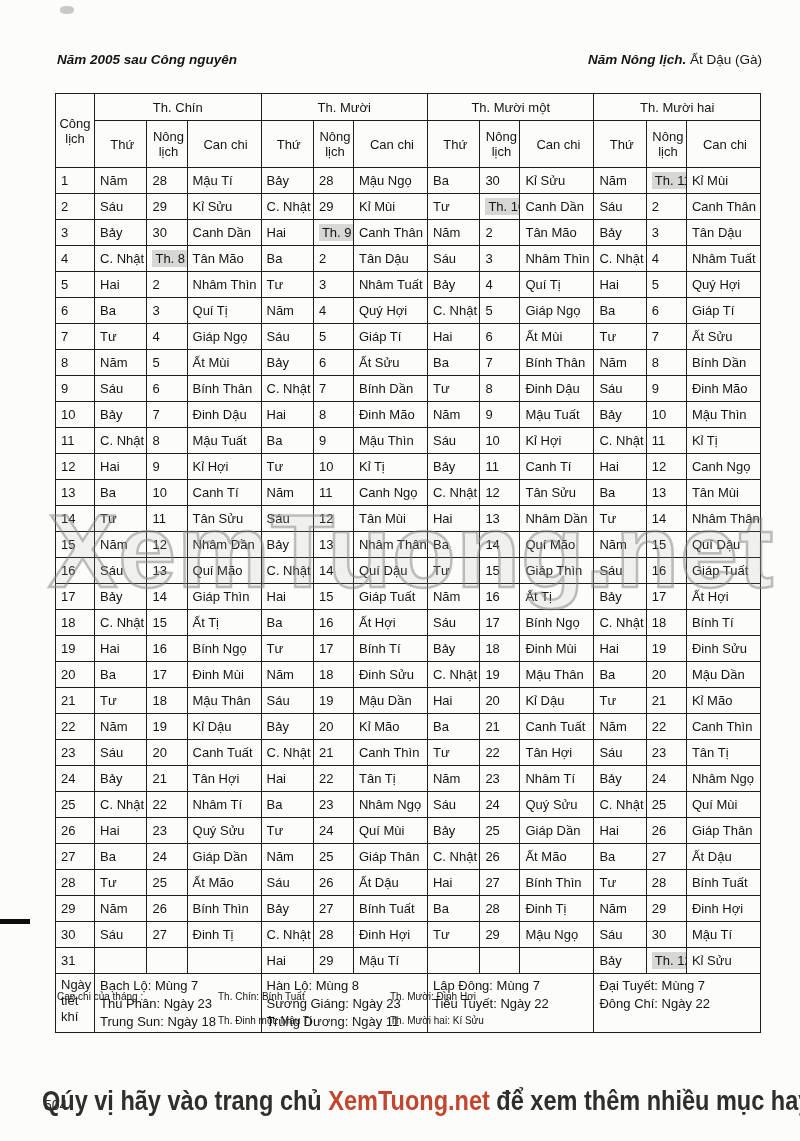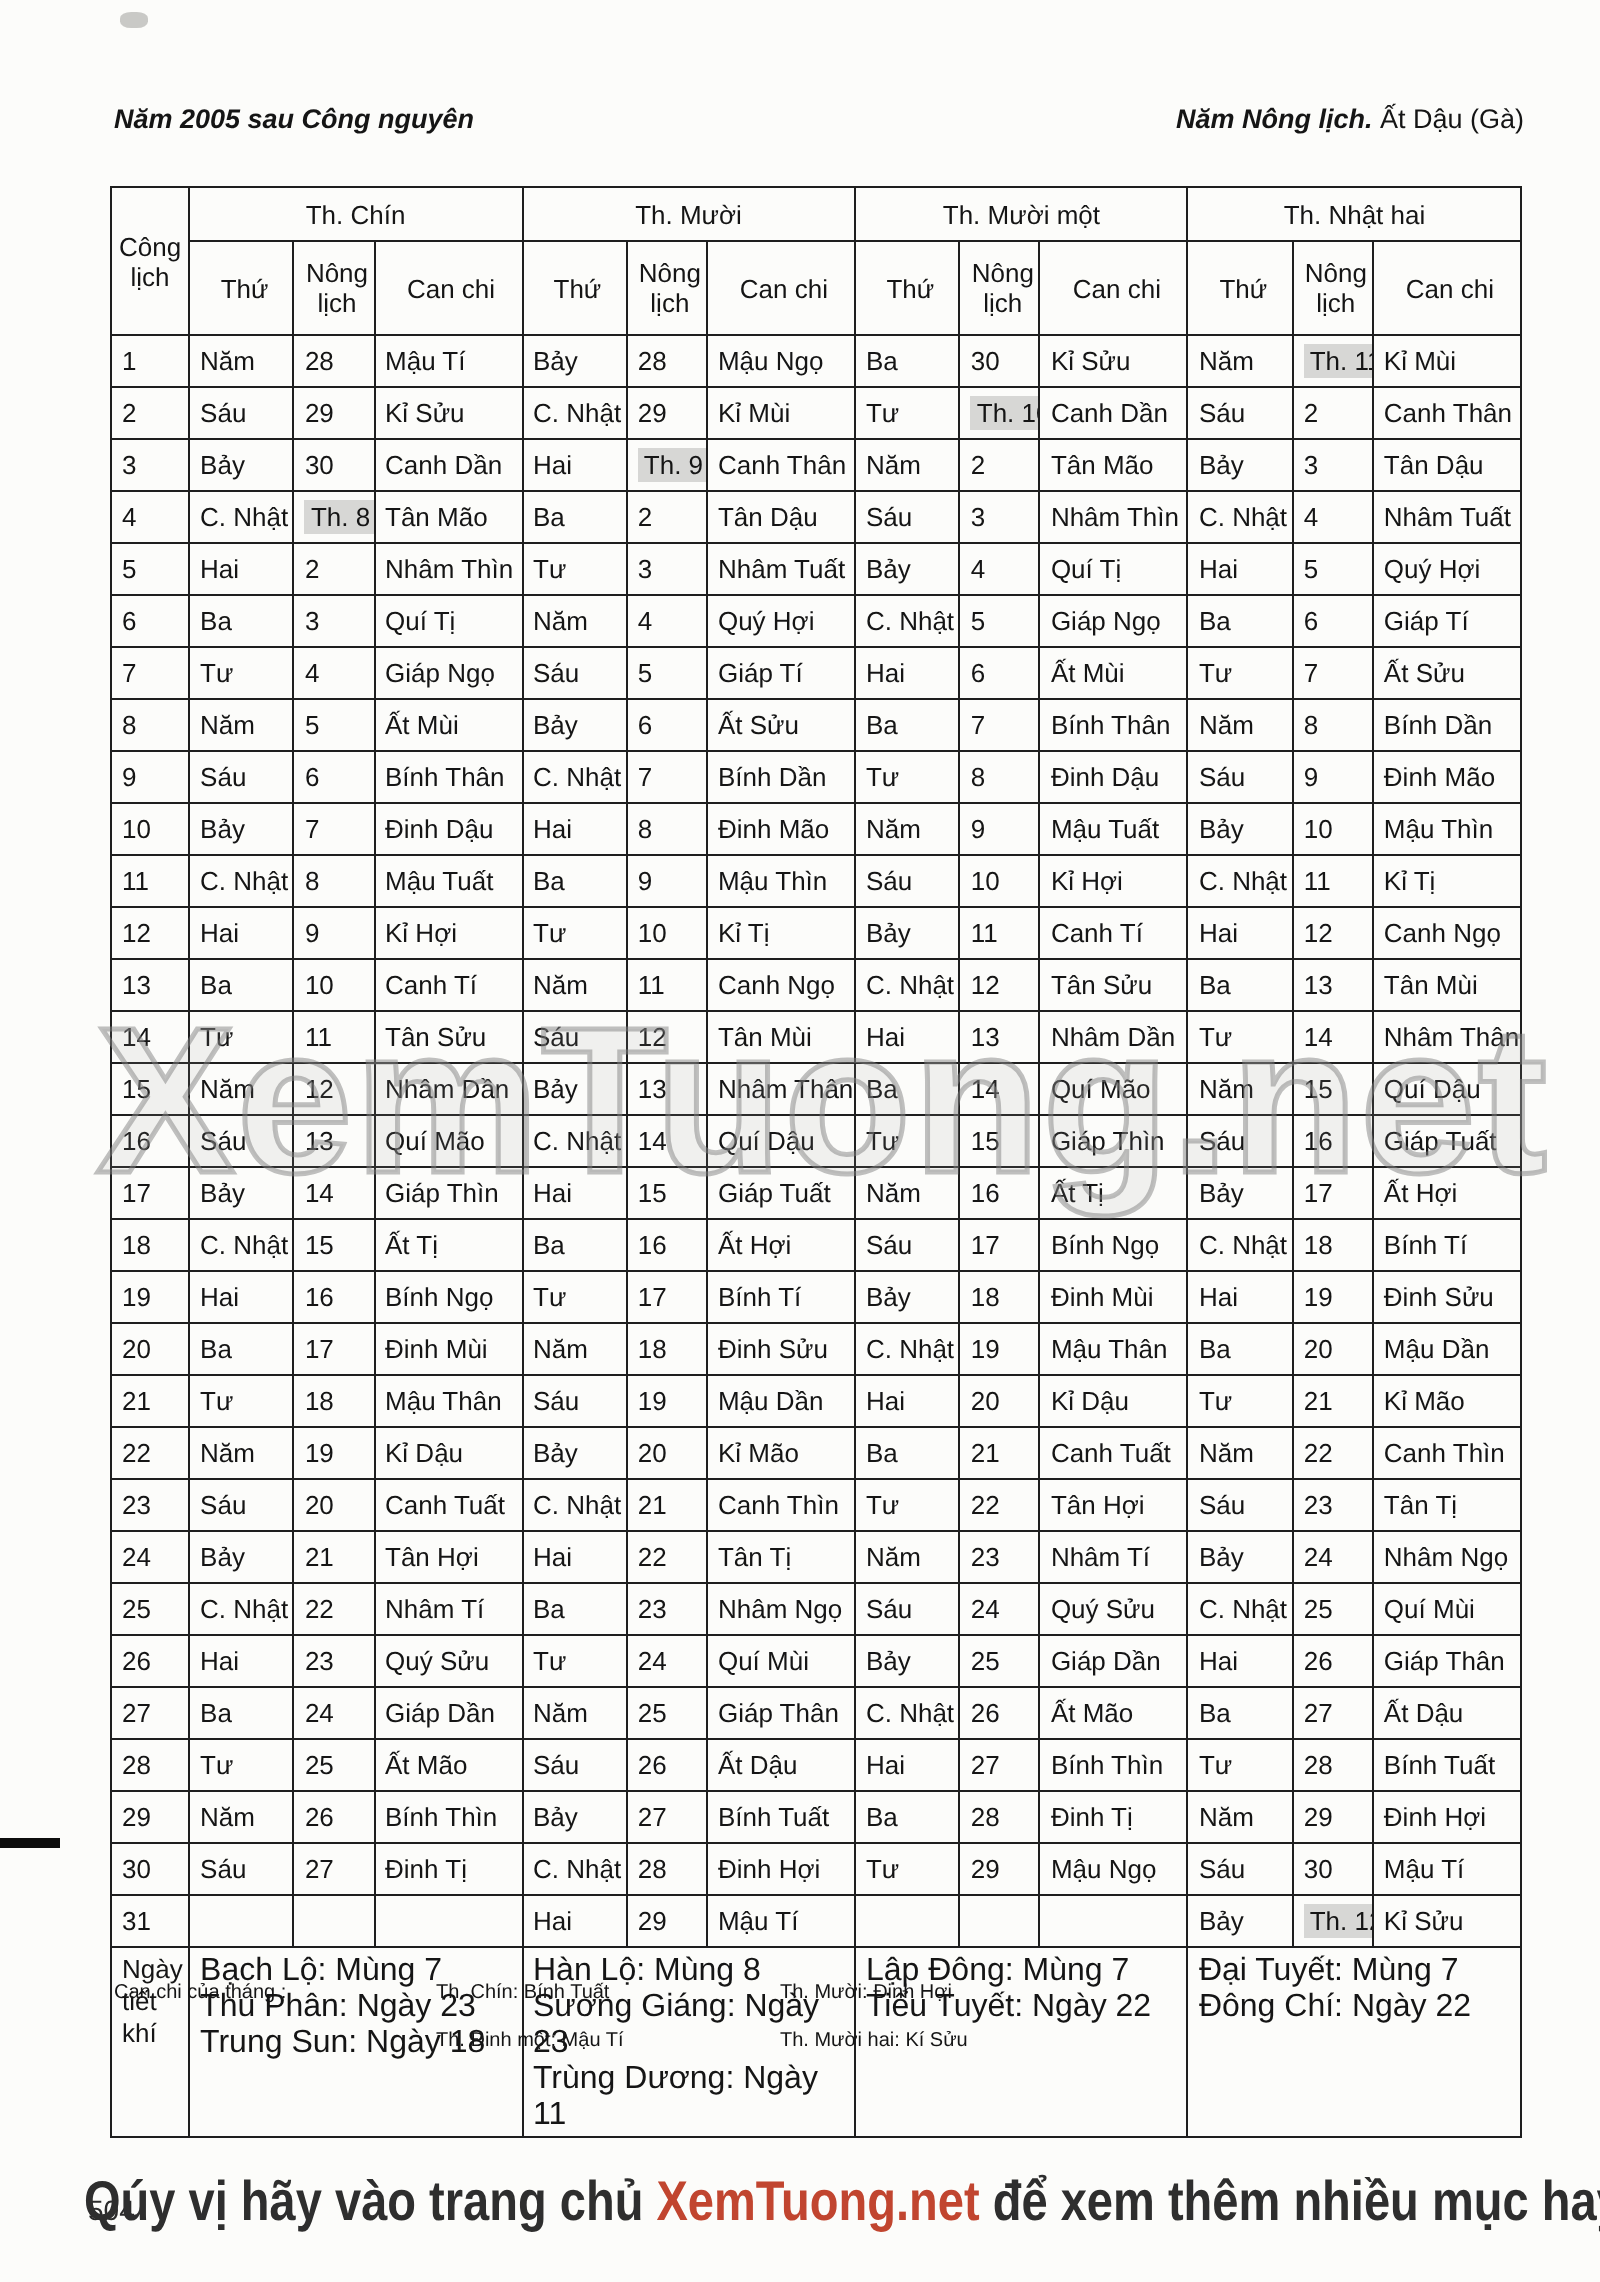--- a/index.html
+++ b/index.html
@@ -18,21 +18,21 @@
   table.cal thead tr.subs th{height:44px;vertical-align:middle;white-space:normal;line-height:15px;text-align:center;}
   table.cal th.corner{vertical-align:middle;white-space:normal;line-height:15px;}
   table.cal tbody td{height:23px;}
   col.c-day{width:38px;}
   col.c-thu{width:51px;}
   col.c-nl{width:39px;}
   col.c-cc{width:72px;}
   .shade{background:#d7d7d5;padding:1px 3px;display:inline-block;}
   tr.tietkhi td{height:56px;vertical-align:top;white-space:normal;padding-top:3px;}
   tr.tietkhi th{vertical-align:top;white-space:normal;line-height:16px;padding-top:3px;}
-  tr.tietkhi .tk-line{line-height:18px;font-size:16px;}
+  tr.tietkhi .tk-line{line-height:18px;font-size:13px;}
 
   .canchi{position:absolute;left:57px;top:991px;width:680px;font-size:10px;z-index:1;}
   .canchi .row{height:24px;position:relative;}
   .canchi .lab{position:absolute;left:0;top:0;}
   .canchi .c1{position:absolute;left:161px;top:0;}
   .canchi .c2{position:absolute;left:333px;top:0;text-align:center;}
 
   .watermark{position:absolute;left:48px;top:492px;width:716px;z-index:2;pointer-events:none;
     font-size:104px;font-weight:bold;letter-spacing:1px;white-space:nowrap;
     color:rgba(160,160,160,0.12);-webkit-text-stroke:2.5px rgba(130,130,130,0.5);}
@@ -71,21 +71,21 @@
         <col class="c-thu">
           <col class="c-nl">
           <col class="c-cc">
       </colgroup>
       <thead>
         <tr class="months">
           <th class="corner" rowspan="2">Công lịch</th>
           <th colspan="3">Th. Chín</th>
           <th colspan="3">Th. Mười</th>
           <th colspan="3">Th. Mười một</th>
-          <th colspan="3">Th. Nhật hai</th>
+          <th colspan="3">Th. Mười hai</th>
         </tr>
         <tr class="subs">
           <th>Thứ</th>
           <th>Nông lịch</th>
           <th>Can chi</th>
           <th>Thứ</th>
           <th>Nông lịch</th>
           <th>Can chi</th>
           <th>Thứ</th>
           <th>Nông lịch</th>

